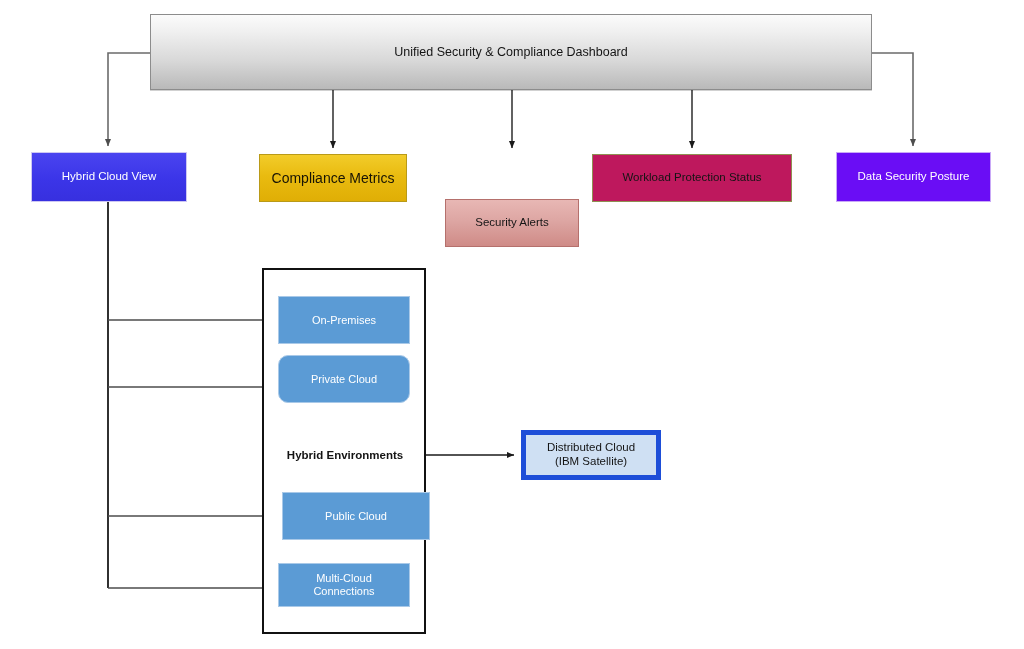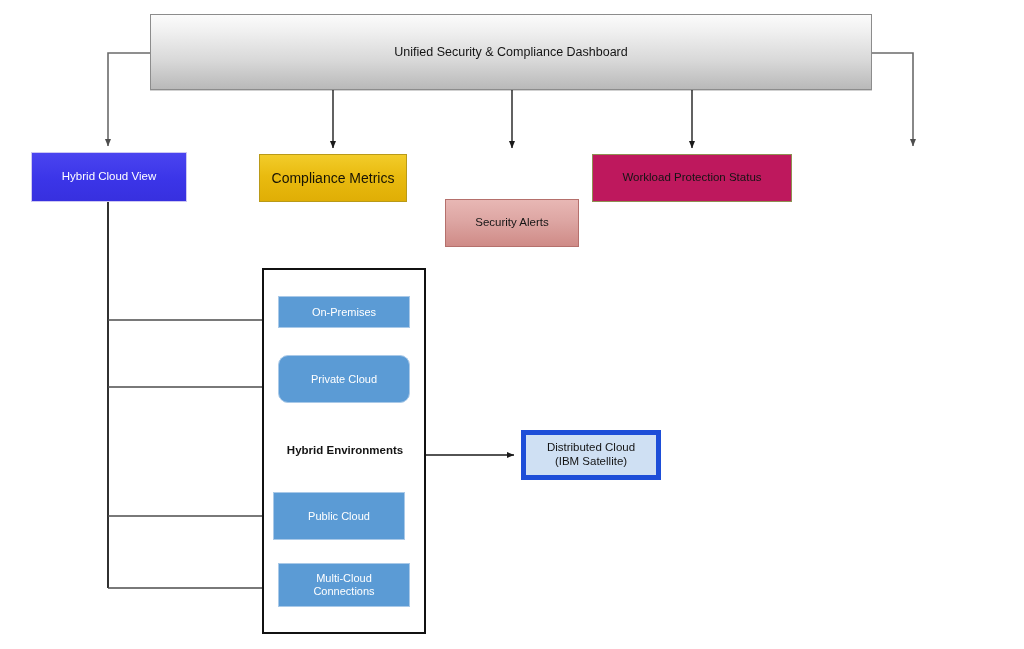--- a/index.html
+++ b/index.html
@@ -111,35 +111,36 @@
     box-sizing: border-box;
     z-index: 2;
   }
   #hybrid-environments-label {
     position: absolute;
     left: 262px;
     top: 444px;
     width: 166px;
     height: 22px;
     display: flex;
+    align-items: center;
     justify-content: center;
     font-size: 11.5px;
     font-weight: bold;
     color: #141414;
     z-index: 4;
   }
   .env-node {
     background: #5b9bd5;
     border: 1px solid #a9c9e8;
     color: #ffffff;
     font-size: 11px;
   }
-  #on-premises      { left: 278px; top: 296px; width: 132px; height: 32px; }
+  #on-premises      { left: 278px; top: 296px; width: 132px; height: 48px; }
   #private-cloud    { left: 278px; top: 355px; width: 132px; height: 48px; border-radius: 10px; }
-  #public-cloud     { left: 273px; top: 492px; width: 132px; height: 48px; }
+  #public-cloud     { left: 282px; top: 492px; width: 148px; height: 48px; }
   #multi-cloud-connections { left: 278px; top: 563px; width: 132px; height: 44px; }
   
   #distributed-cloud {
     left: 521px;
     top: 430px;
     width: 140px;
     height: 50px;
     background: #cfe0f3;
     border: 5px solid #1d4ed8;
     color: #141414;
@@ -195,20 +196,23 @@
   </div>
 
   <div class="node" id="security-alerts">
     <span class="node-label">Security Alerts</span>
   </div>
 
   <div class="node" id="workload-protection-status">
     <span class="node-label">Workload Protection Status</span>
   </div>
 
+  <div class="node" id="data-security-posture">
+    <span class="node-label">Data Security Posture</span>
+  </div>
 
   <div id="hybrid-environments-container"></div>
 
   <div id="hybrid-environments-label">
     <span class="node-label">Hybrid Environments</span>
   </div>
 
   <div class="node env-node" id="on-premises">
     <span class="node-label">On-Premises</span>
   </div>

